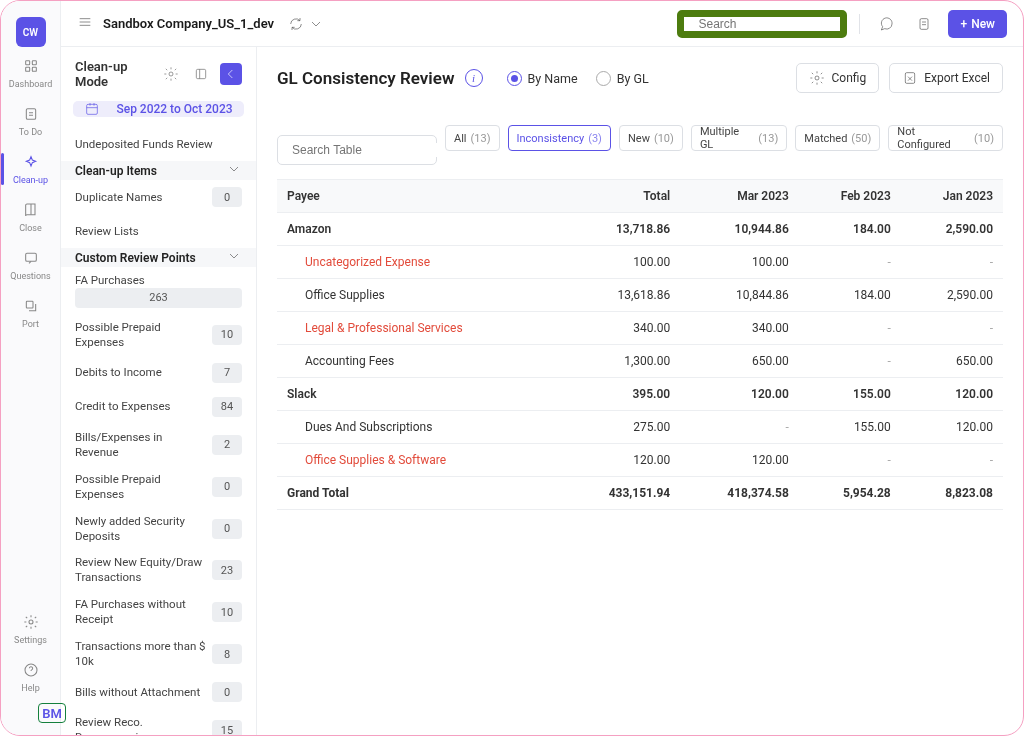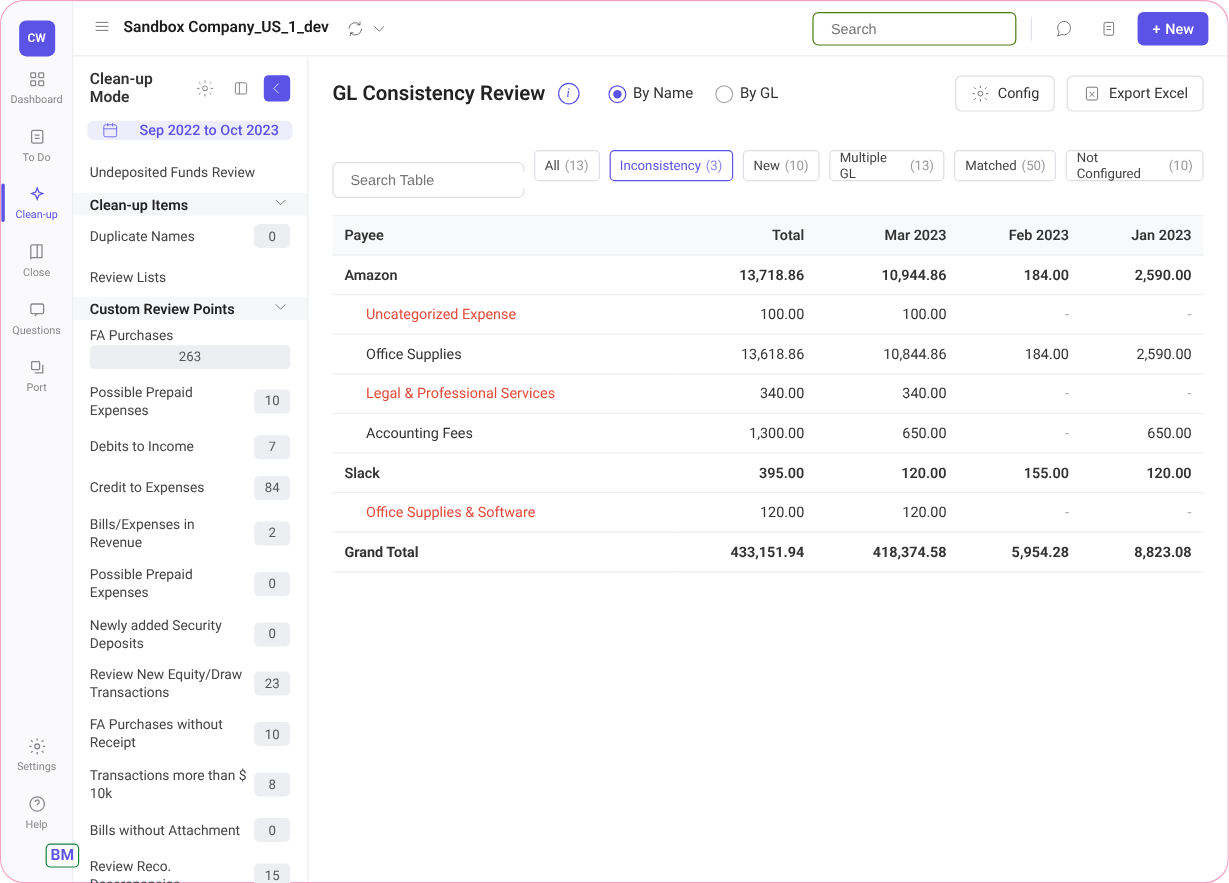--- a/index.html
+++ b/index.html
@@ -16,21 +16,21 @@
 .rail-spacer { flex: 1; }
 .rail-bm { width: 28px; height: 20px; border: 1px solid #15803d; border-radius: 4px; color: #5b52e6; font-size: 13px; font-weight: 600; display: flex; align-items: center; justify-content: center; margin-bottom: 12px; margin-left: 43px; }
 
 .outer-main { flex: 1; display: flex; flex-direction: column; }
 .topbar { height: 46px; display: flex; align-items: center; padding: 0 16px; gap: 10px; border-bottom: 1px solid #eceef1; }
 .hamburger svg { stroke: #555; }
 .company { font-weight: 600; font-size: 13px; color: #1a1a1a; }
 .sync-btn { display: flex; align-items: center; gap: 4px; padding: 4px; cursor: pointer; }
 .sync-btn svg { stroke: #555; fill: none; }
 .top-spacer { flex: 1; }
-.search-box { width: 170px; height: 28px; border: 1px solid #4d7c0f; border-radius: 5px; display: flex; align-items: center; padding: 0 8px; gap: 6px; color: #999; }
+.search-box { width: 170px; height: 28px; border: 7px solid #4d7c0f; border-radius: 5px; display: flex; align-items: center; padding: 0 8px; gap: 6px; color: #999; }
 .search-box input { border: none; outline: none; flex: 1; font-size: 12px; background: transparent; }
 .top-icon { width: 28px; height: 28px; border: 1px solid #e1e3e8; border-radius: 5px; display: flex; align-items: center; justify-content: center; cursor: pointer; }
 .top-icon.noborder { border: none; }
 .top-icon svg { stroke: #555; fill: none; }
 .new-btn { height: 28px; background: #5b52e6; color: #fff; border-radius: 5px; padding: 0 12px; display: flex; align-items: center; gap: 4px; font-size: 12px; font-weight: 500; cursor: pointer; }
 
 .body-row { flex: 1; display: flex; overflow: hidden; }
 .side-panel { width: 196px; border-right: 1px solid #eceef1; display: flex; flex-direction: column; overflow-y: auto; }
 .side-header { padding: 12px 14px 8px; display: flex; align-items: center; gap: 8px; }
 .side-title { font-weight: 600; font-size: 13px; flex: 1; }
@@ -431,20 +431,27 @@
                 <td>650.00</td>
               </tr>
               <tr class="payee-row">
                 <td>Slack</td>
                 <td>395.00</td>
                 <td>120.00</td>
                 <td>155.00</td>
                 <td>120.00</td>
               </tr>
               <tr class="sub-row">
+                <td>Dues And Subscriptions</td>
+                <td>275.00</td>
+                <td><span class="dash">-</span></td>
+                <td>155.00</td>
+                <td>120.00</td>
+              </tr>
+              <tr class="sub-row">
                 <td class="red">Office Supplies &amp; Software</td>
                 <td>120.00</td>
                 <td>120.00</td>
                 <td><span class="dash">-</span></td>
                 <td><span class="dash">-</span></td>
               </tr>
               <tr class="total-row">
                 <td>Grand Total</td>
                 <td>433,151.94</td>
                 <td>418,374.58</td>

